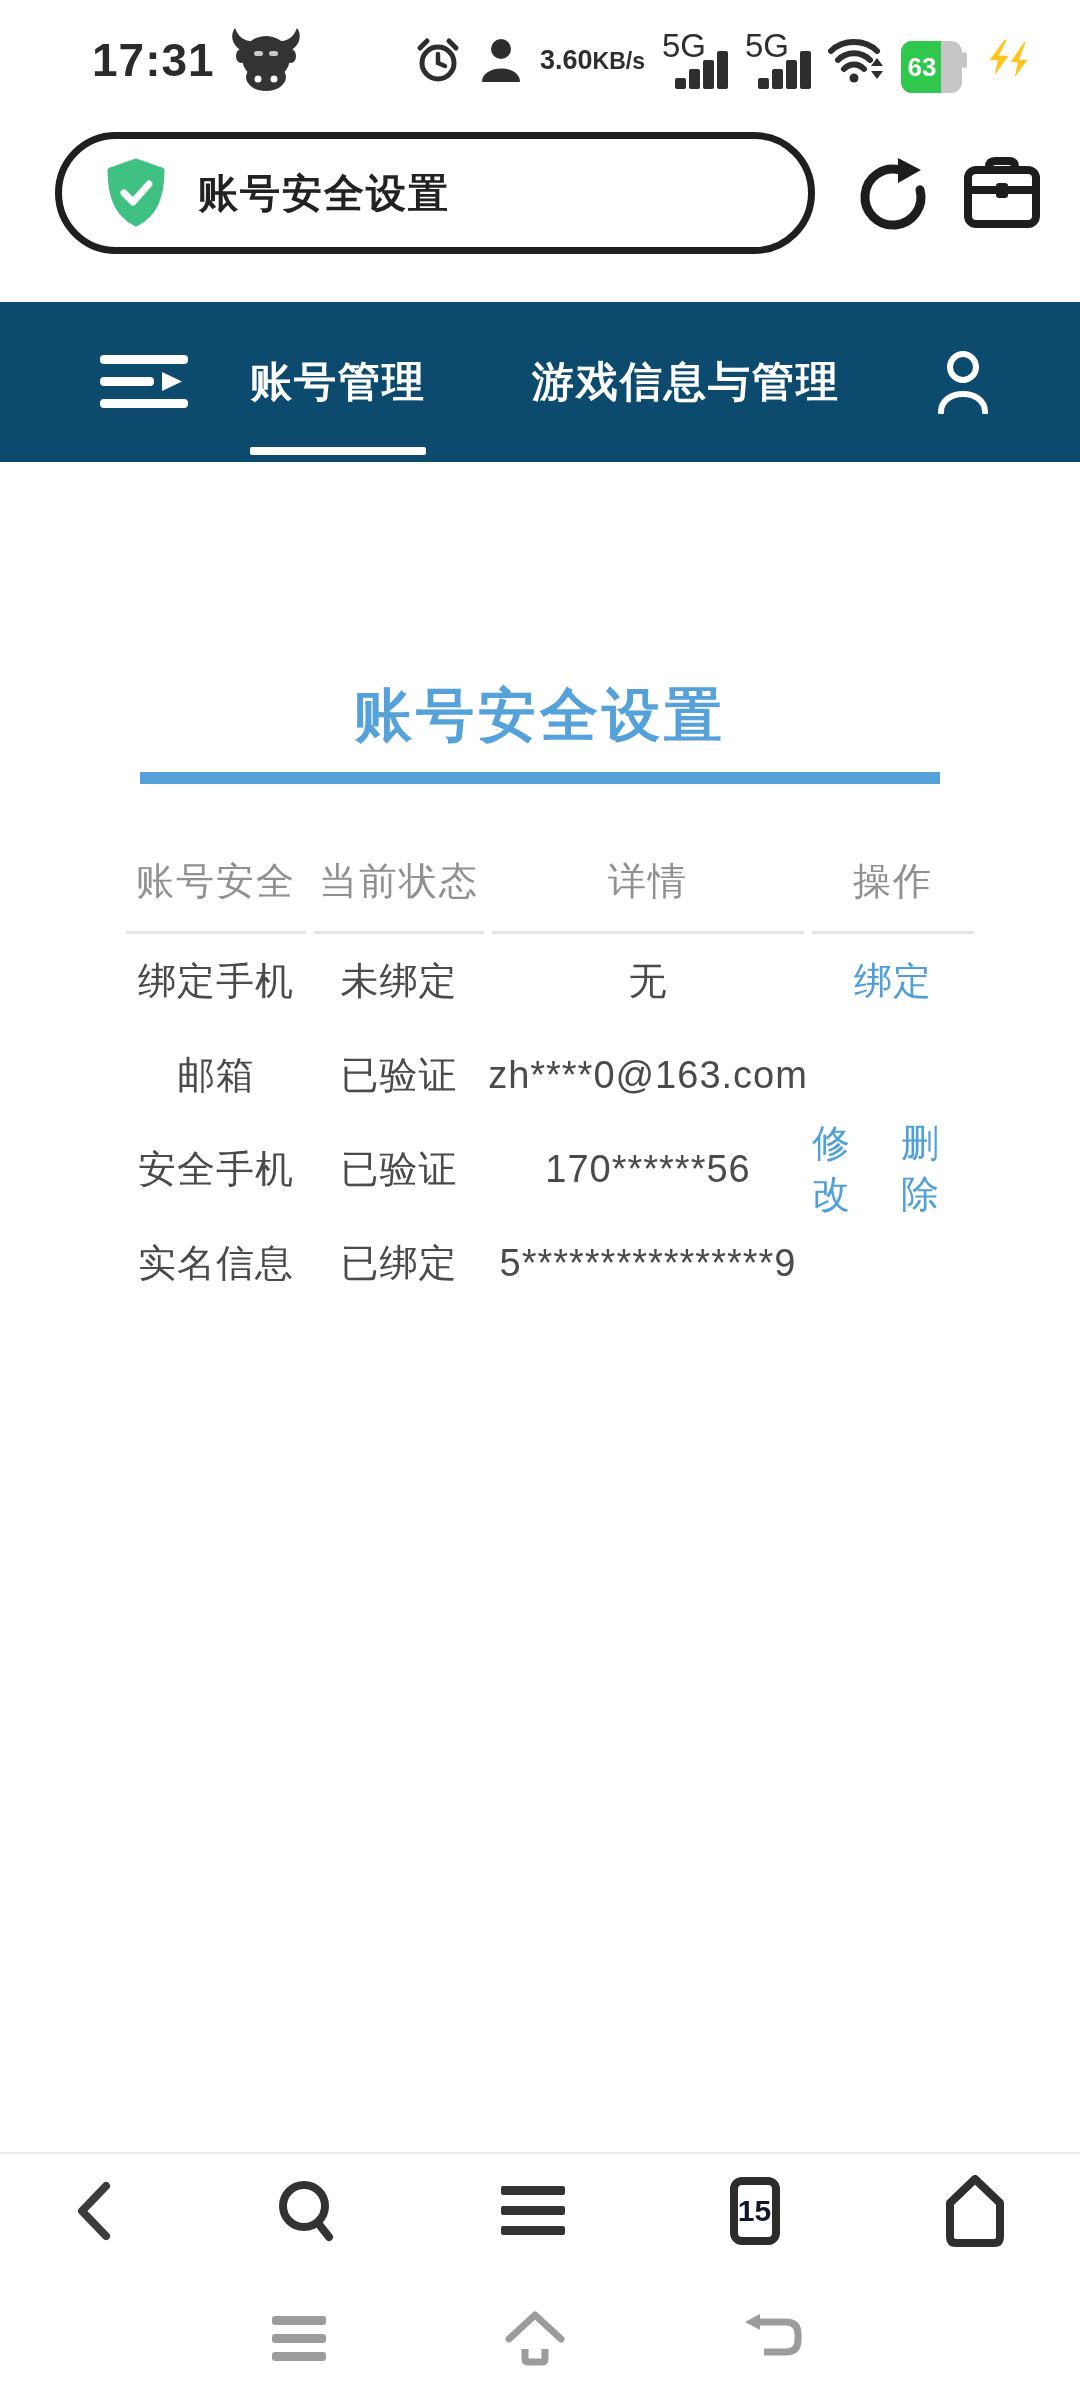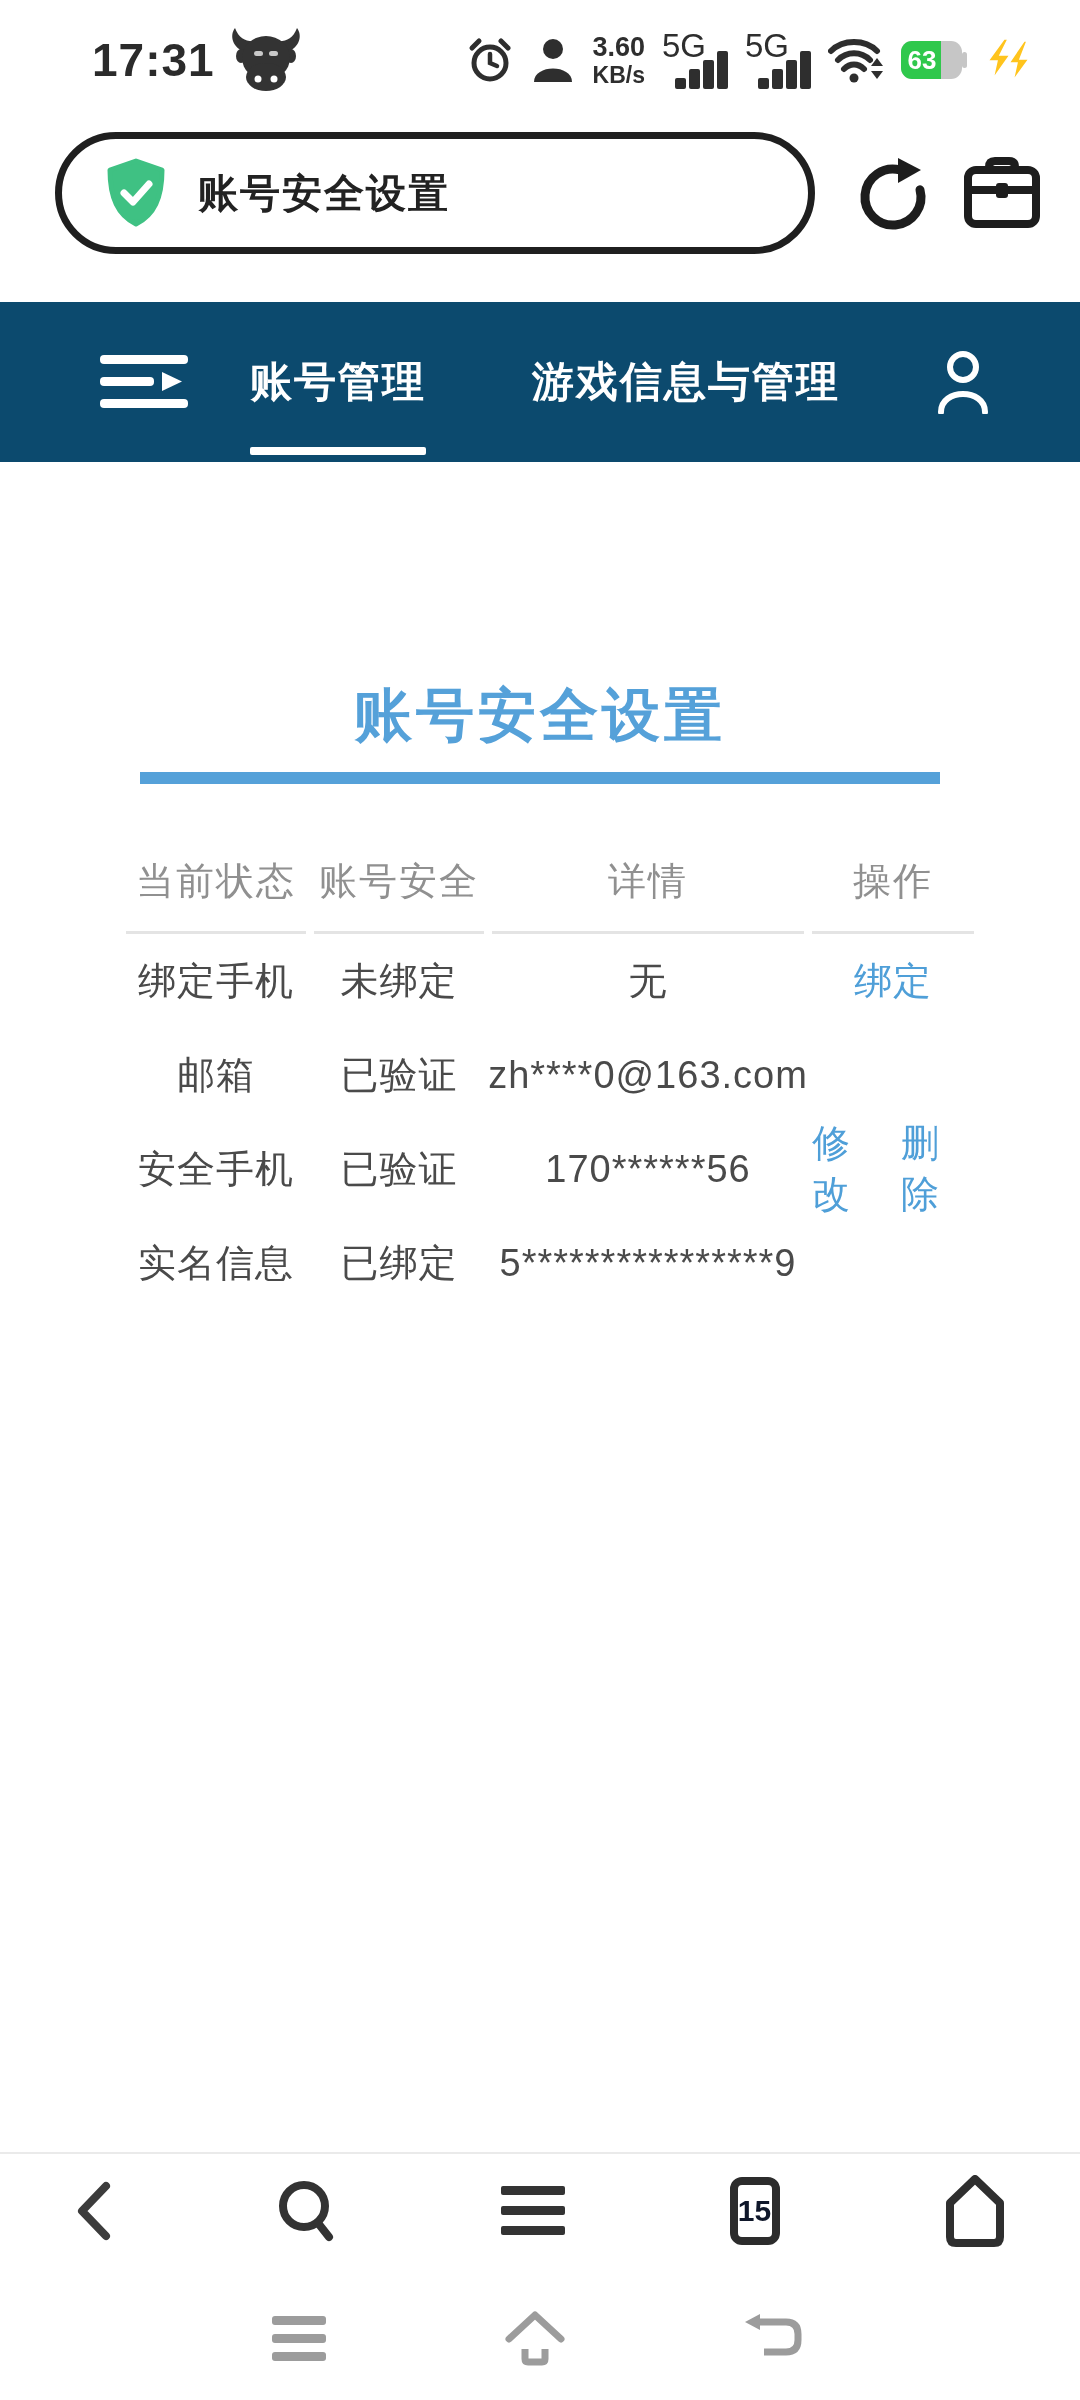--- a/index.html
+++ b/index.html
@@ -6,31 +6,31 @@
   html,body { background:#ffffff; }
   .screen {
     position:relative; width:1080px; height:2400px; background:#fff;
     font-family:"Liberation Sans","DejaVu Sans",sans-serif; overflow:hidden;
   }
   
   .statusbar { height:120px; display:flex; align-items:center; padding:0 50px 0 92px; }
   .time { font-size:46px; font-weight:700; color:#2b2b2b; letter-spacing:1px; }
   .bull { margin-left:14px; }
   .sb-right { margin-left:auto; display:flex; align-items:center; gap:17px; }
-  .speed { display:flex; flex-direction:column; align-items:flex-end; line-height:1; }
+  .speed { display:flex; flex-direction:row; align-items:flex-start; line-height:1; }
   .speed-val { font-size:27px; font-weight:700; color:#2e2e2e; }
   .speed-unit { font-size:23px; font-weight:700; color:#2e2e2e; margin-top:3px; }
   .sim { position:relative; width:66px; height:62px; }
   .sim-label { position:absolute; top:0; left:0; font-size:33px; font-weight:400; color:#2e2e2e; line-height:1; }
   .sim-bars { position:absolute; bottom:2px; right:0; display:flex; align-items:flex-end; gap:3px; }
   .sim-bars span { width:11px; background:#2e2e2e; border-radius:2px; }
   .sim-bars span:nth-child(1){height:11px;} .sim-bars span:nth-child(2){height:20px;}
   .sim-bars span:nth-child(3){height:29px;} .sim-bars span:nth-child(4){height:38px;}
   .battery { position:relative; width:66px; height:38px; }
-  .battery-body { width:61px; height:38px; border-radius:11px; background:#c6c6c6; overflow:hidden; position:relative;padding-left:28px; }
+  .battery-body { width:61px; height:52px; border-radius:11px; background:#c6c6c6; overflow:hidden; position:relative;padding-left:28px; }
   .battery-fill { position:absolute; left:0; top:0; bottom:0; width:40px; background:#2fc84c; }
   .battery-text { position:absolute; left:0; top:0; width:42px; height:100%; display:flex; align-items:center; justify-content:center; color:#fff; font-size:26px; font-weight:700; }
   .battery-nub { position:absolute; right:0; top:11px; width:5px; height:16px; background:#c6c6c6; border-radius:3px; }
   
   .url-row { height:126px; margin-top:10px; display:flex; align-items:center; padding-left:55px; }
   .url-pill { width:760px; height:122px; border:7px solid #1f1f1f; border-radius:61px; display:flex; align-items:center; padding-left:42px; background:#fff; }
   .url-title { margin-left:30px; font-size:40px; font-weight:700; color:#222; letter-spacing:2px; }
   .icon-btn { display:flex; align-items:center; justify-content:center; }
   .refresh-btn { margin-left:38px; }
   .toolbox-btn { margin-left:30px; }
@@ -176,22 +176,22 @@
         <path d="M7 62 C7 38 51 38 51 62" fill="none" stroke="#fff" stroke-width="6" stroke-linecap="round"></path>
       </svg>
     </div>
   </div>
 
   <div>
     <h1 class="page-title">账号安全设置</h1>
     <div class="title-divider"></div>
 
     <div class="table">
+      <div class="th">账号安全</div>
       <div class="th">当前状态</div>
-      <div class="th">账号安全</div>
       <div class="th">详情</div>
       <div class="th">操作</div>
 
       <div class="td">绑定手机</div>
       <div class="td">未绑定</div>
       <div class="td">无</div>
       <div class="td td-actions">
         <span class="link">绑定</span>
       </div>
 

